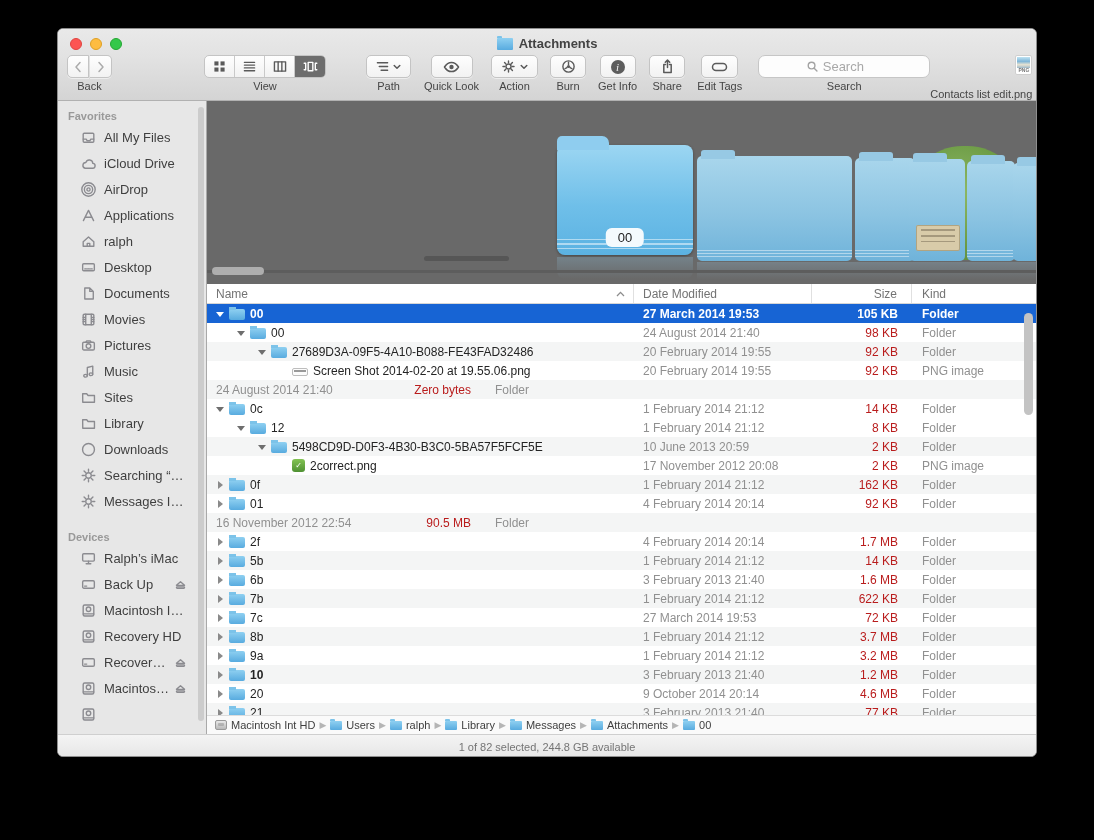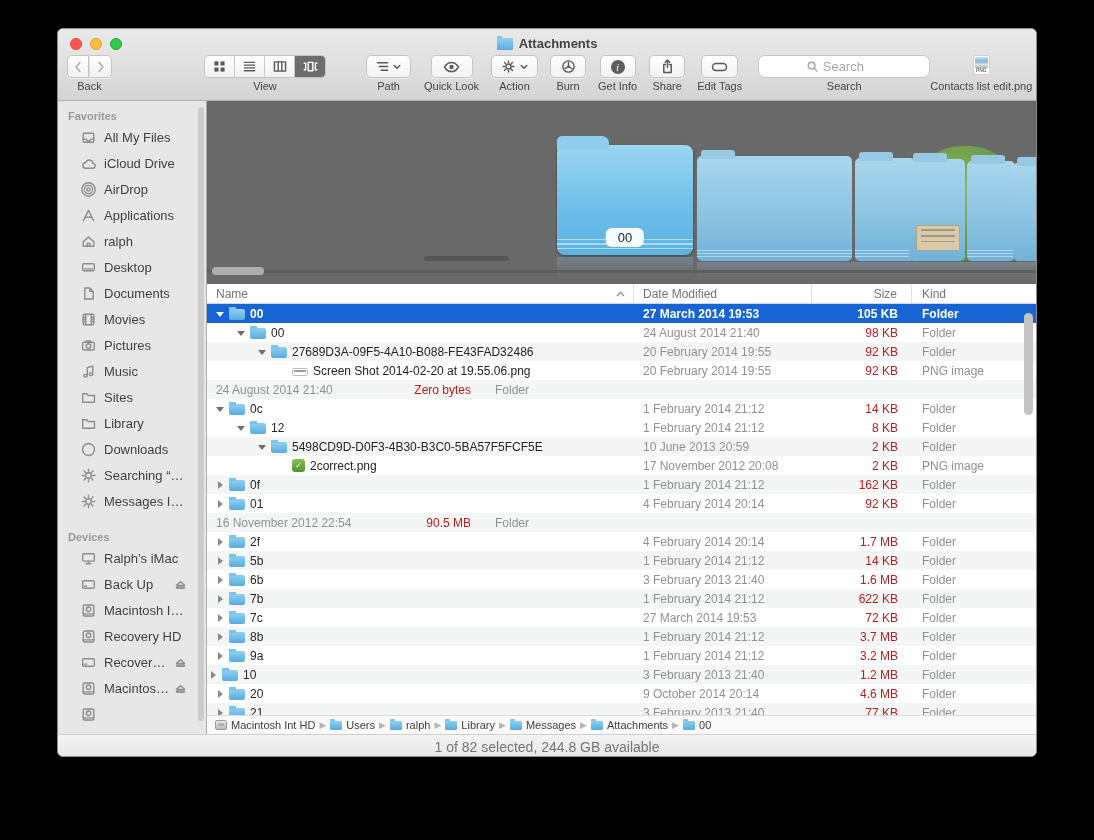--- a/index.html
+++ b/index.html
@@ -33,21 +33,21 @@
   .seg { display:flex; height:23px; border:1px solid #c4c4c4; border-radius:5px; overflow:hidden;
     background:linear-gradient(180deg,#fefefe,#f2f2f2); }
   .seg-btn { width:30px; display:flex; align-items:center; justify-content:center; border-right:1px solid #c9c9c9; }
   .seg-btn:last-child { border-right:none; }
   .seg-btn.sel { background:#6d6d6d; }
   .search-field { width:172px; height:23px; border:1px solid #c6c6c6; border-radius:7px;
     background:#fdfdfd; display:flex; align-items:center; justify-content:center; gap:4px; padding:0 8px; }
   .search-field input { border:none; outline:none; background:transparent; font-size:13px; color:#444; width:60px; }
   .search-field input::placeholder { color:#a8a8a8; }
 
-  .proxy { display:flex; flex-direction:column; align-items:center; gap:5px; margin-left:auto; margin-right:8px; }
+  .proxy { display:flex; flex-direction:column; align-items:flex-end; gap:13px; margin-left:auto; margin-right:8px; }
   .proxy-icon { width:17px; height:20px; background:#fff; border:1px solid #cfcfcf; border-radius:2px; position:relative; overflow:hidden; }
   .proxy-icon .pi-img { position:absolute; left:1px; right:1px; top:1px; height:11px;
     background:linear-gradient(180deg,#bfe3f2 0%,#7fb6d8 40%,#e8e3d2 70%,#9db8c9 100%); }
   .proxy-icon .pi-badge { position:absolute; left:0; right:0; bottom:1px; font-size:5px; text-align:center; color:#777; font-weight:bold; }
 
   
   .main { position:relative; display:flex; height:633px; }
 
   
   .sidebar { width:148px; height:100%; background:#e7e7e7; padding-top:6px; overflow:hidden; position:relative; }
@@ -123,21 +123,21 @@
   .pathbar { height:19px; background:#fafafa; border-top:1px solid #dcdcdc; display:flex; align-items:center; padding-left:8px; font-size:11px; color:#3e3e3e; white-space:nowrap; overflow:hidden; }
   .pb-item { display:flex; align-items:center; gap:4px; }
   .pb-sep { color:#b5b5b5; margin:0 4px; font-size:9px; }
   .pb-folder { width:12px; height:9px; border-radius:1px; background:linear-gradient(180deg,#8fd0f1,#58abdf); position:relative; }
   .pb-folder::before { content:""; position:absolute; top:-2px; left:0; width:5px; height:2.5px; background:#7cc3e9; border-radius:1px 1px 0 0; }
   .pb-drive { width:12px; height:10px; border-radius:2px; background:linear-gradient(180deg,#e8e8e8,#b9b9b9); border:1px solid #9a9a9a; position:relative; }
   .pb-drive::before { content:""; position:absolute; left:2px; right:2px; top:2px; height:3px; border-radius:1px; background:#8f8f8f; opacity:.5; }
 
   
   .statusbar { height:24px; background:linear-gradient(180deg,#f4f4f4,#e6e6e6); border-top:1px solid #cfcfcf;
-    display:flex; align-items:center; justify-content:center; font-size:14px; color:#757575; }
+    display:flex; align-items:center; justify-content:center; font-size:11px; color:#757575; }
 
   
   .ti { display:block; }
   .ti * { stroke:#5a5a5a; stroke-width:1.5; fill:none; stroke-linecap:round; stroke-linejoin:round; }
   .ti .fill { fill:#5a5a5a; stroke:none; }
   .ti.white * { stroke:#fff; }
   .ti.gray * { stroke:#ababab; }
   .ti.mag * { stroke:#a3a3a3; }
   .info-circle { width:14px; height:14px; border-radius:50%; background:#5d5d5d; color:#f5f5f5; font-family:"Liberation Serif",serif; font-style:italic; font-size:11px; line-height:14px; text-align:center; }
 </style>
@@ -739,21 +739,21 @@
               <div class="cell c-name" style="padding-left: 8px;">
                 <span class="tri closed"></span>
                 <span class="icon16 fi-folder"></span>
                 <span>9a</span>
               </div>
               <div class="cell c-date">1 February 2014 21:12</div>
               <div class="cell c-size">3.2 MB</div>
               <div class="cell c-kind">Folder</div>
             </div>
             <div class="row alt">
-              <div class="cell c-name" style="padding-left: 1px;">
+              <div class="cell c-name" style="padding-left: 8px; font-weight: bold;">
                 <span class="tri closed"></span>
                 <span class="icon16 fi-folder"></span>
                 <span>10</span>
               </div>
               <div class="cell c-date">3 February 2013 21:40</div>
               <div class="cell c-size">1.2 MB</div>
               <div class="cell c-kind">Folder</div>
             </div>
             <div class="row">
               <div class="cell c-name" style="padding-left: 8px;">

